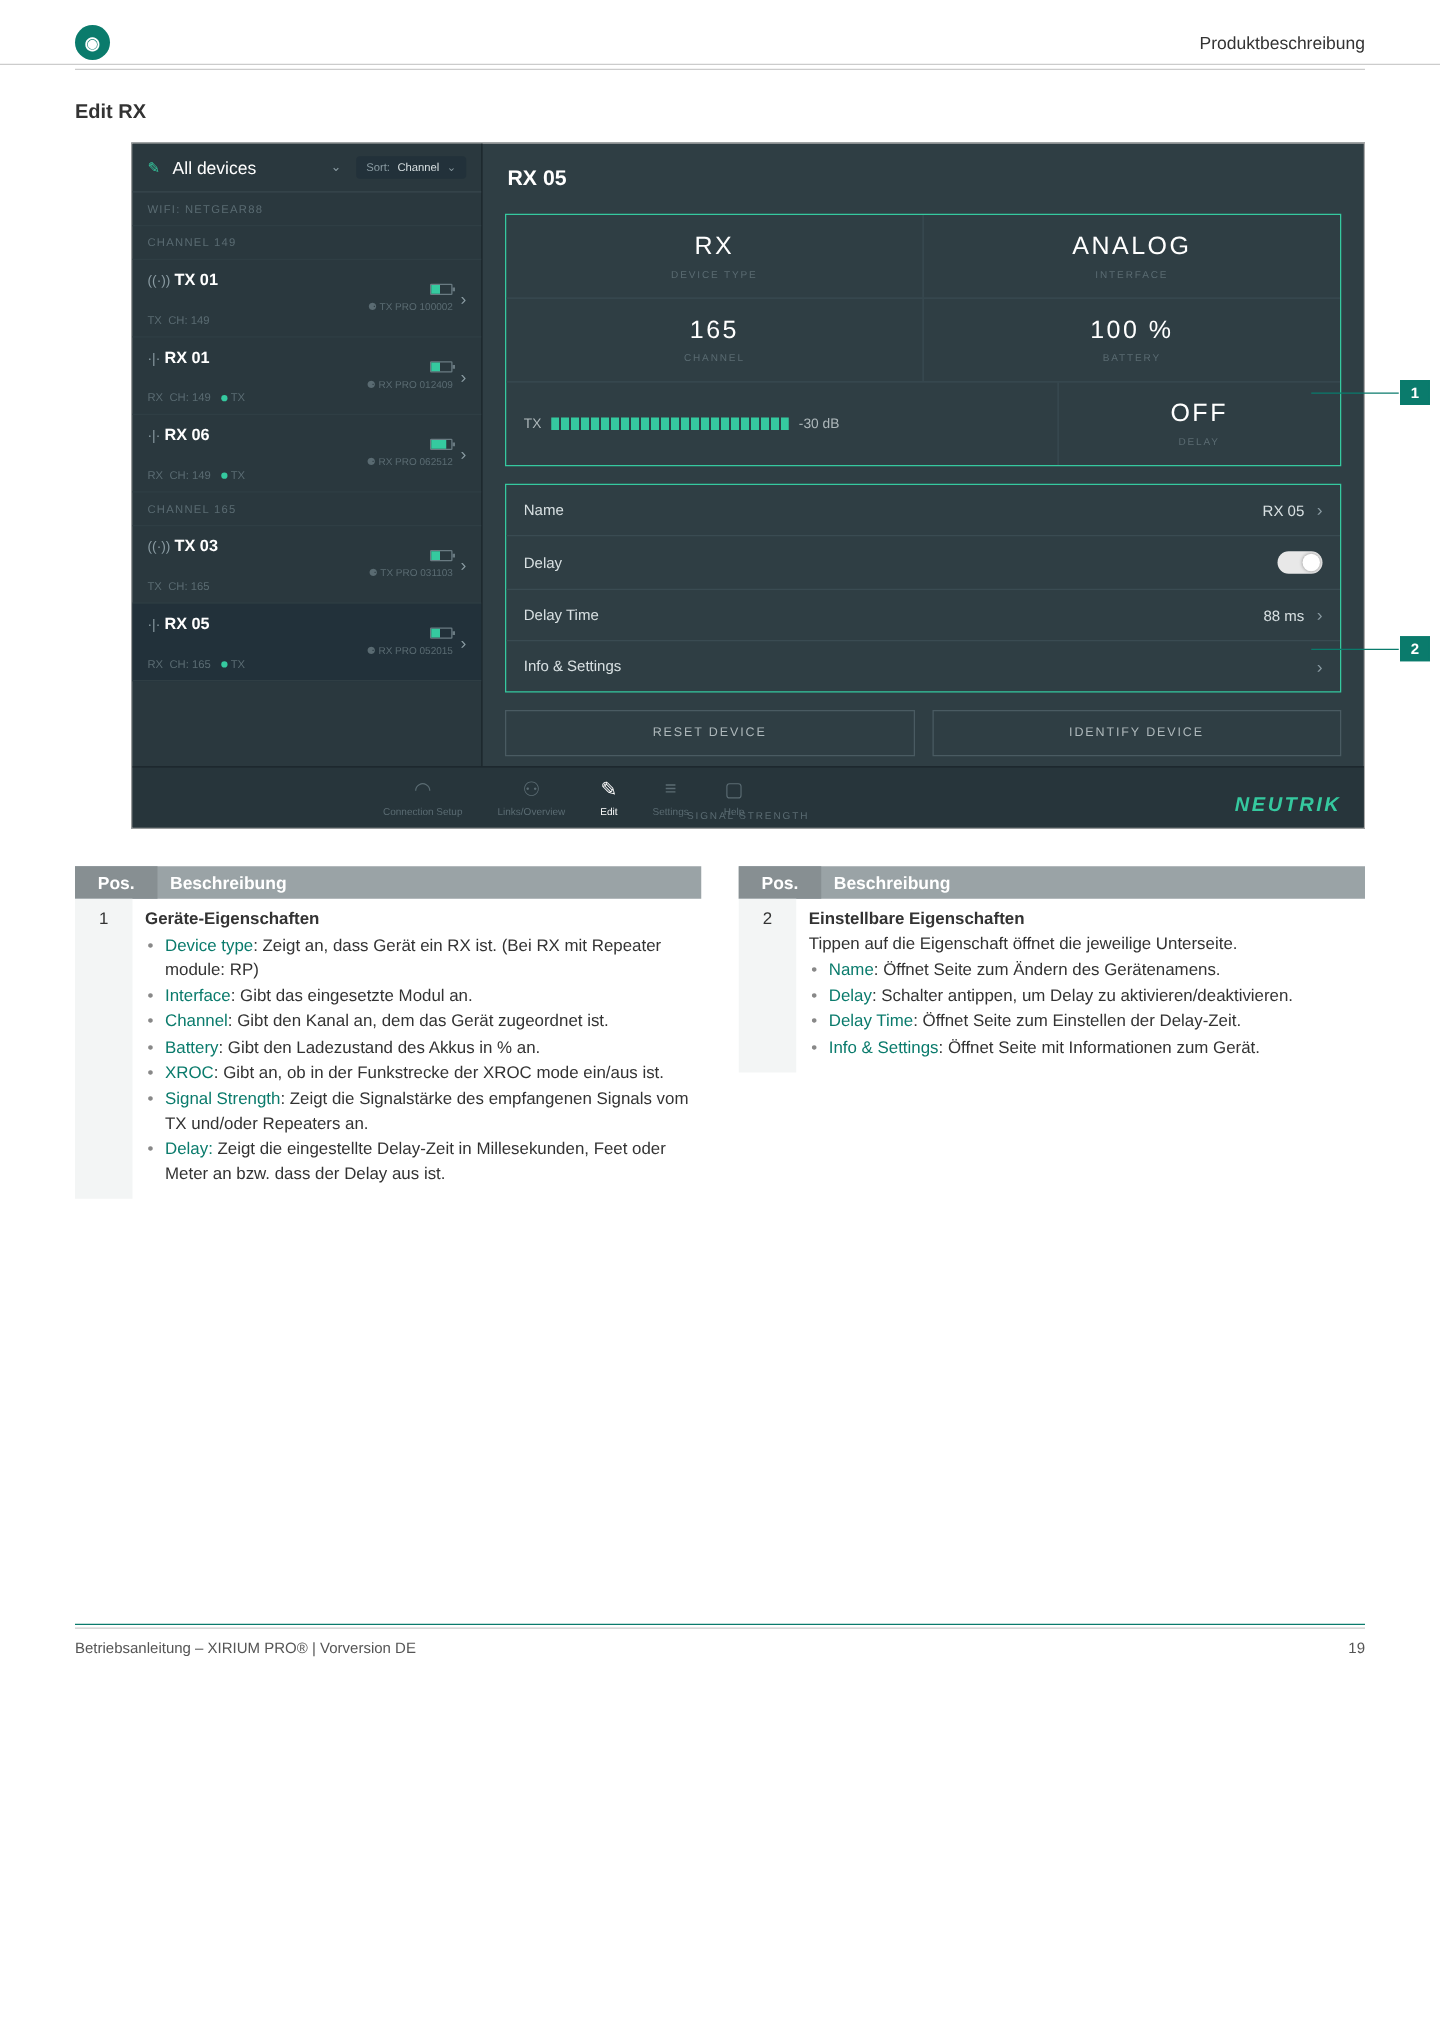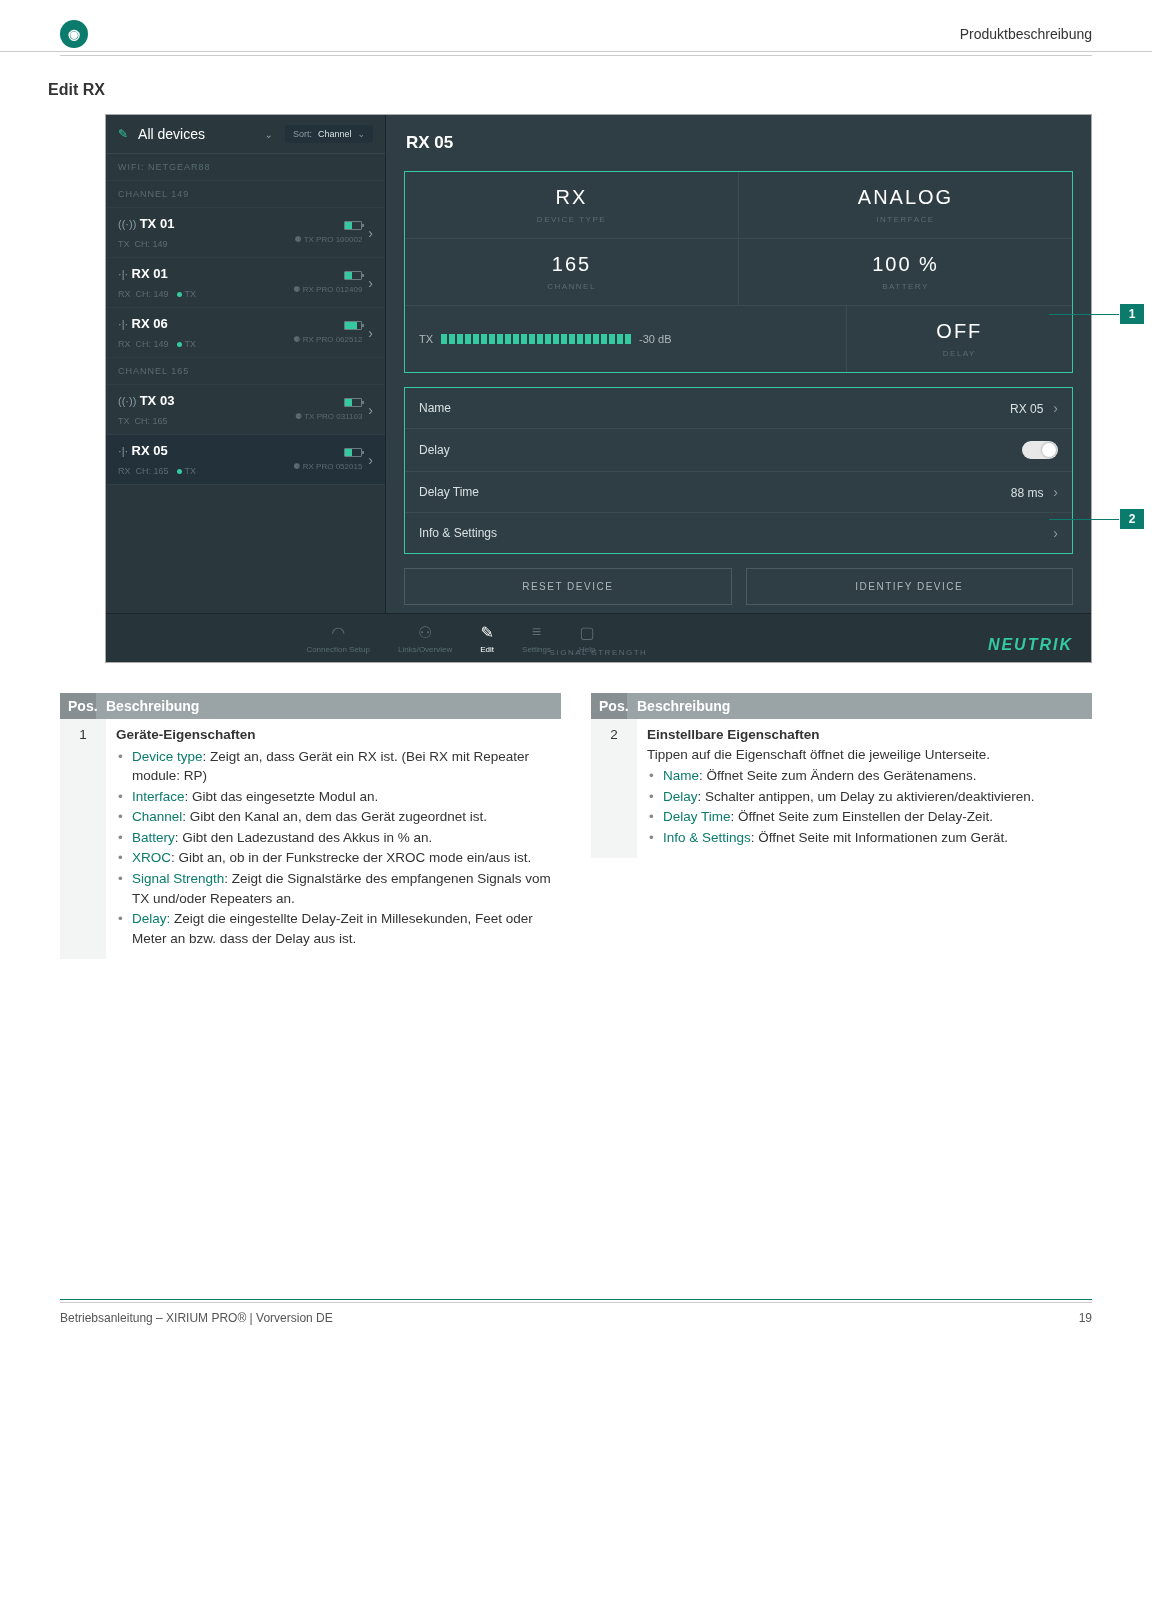--- a/index.html
+++ b/index.html
@@ -1,34 +1,34 @@
 <!DOCTYPE html>
 <html><head>
 <meta charset="utf-8">
 <style>
 *{margin:0;padding:0;box-sizing:border-box}
 body{font-family:Arial,Helvetica,sans-serif;font-size:14px;color:#333;background:#fff;width:1152px;padding:20px 0 0 0}
 .header{display:flex;justify-content:space-between;align-items:center;padding:0 60px 3px 60px;border-bottom:1px solid #ccc;margin-bottom:3px}
 .header2{border-bottom:.5px solid #ccc;margin:0 60px 25px 60px}
 .logo-circle{width:28px;height:28px;border-radius:50%;background:#0a7b6c;display:flex;align-items:center;justify-content:center;color:#fff;font-size:14px;font-weight:bold}
-.section-title{font-weight:bold;font-size:16px;margin:0 0 15px 48px}
+.section-title{font-weight:bold;font-size:16px;margin:0 0 15px 60px}
 .figure-wrap{position:relative;margin:0 60px 30px 105px}
 .figure{background:#2f3e44;color:#c8d0d2;border:1px solid #aaa;display:flex;flex-direction:column;font-size:12px}
 .fig-body{display:flex;flex:1}
 .sidebar{width:280px;background:#2a383e;border-right:1px solid #1a242a}
 .sb-head{display:flex;align-items:center;padding:10px 12px;border-bottom:1px solid #38474e;color:#fff}
 .sb-head .pencil{margin-right:10px;color:#35c99f}
 .sb-head .dd{margin-left:auto;color:#8a9ba2;font-size:10px}
 .sb-head .sort{display:flex;align-items:flex-end;gap:6px;font-size:9px;color:#8a9ba2;margin-left:12px;background:#22313a;padding:4px 8px;border-radius:3px}
 .sb-label{padding:8px 12px;color:#5a6b72;font-size:9px;letter-spacing:1px;border-bottom:1px solid #2f3e44}
 .dev-row{padding:8px 12px;border-bottom:1px solid #2f3e44;display:flex;align-items:center;position:relative}
 .dev-row.sel{background:#22313a}
 .dev-ic{width:16px;color:#8a9ba2;font-size:11px}
 .dev-name{color:#fff;font-weight:bold;font-size:13px}
-.dev-sub{color:#5a6b72;font-size:9px;margin-top:8px}
+.dev-sub{color:#5a6b72;font-size:9px;margin-top:20px}
 .dev-right{margin-left:auto;text-align:right}
 .dev-model{color:#5a6b72;font-size:8px}
 .batt{display:inline-block;width:18px;height:9px;border:1px solid #6a7b82;border-radius:1px;position:relative;margin-bottom:2px}
 .batt::after{content:"";position:absolute;right:-3px;top:2px;width:2px;height:3px;background:#6a7b82}
 .batt-fill{height:100%;background:#35c99f}
 .chev{color:#8a9ba2;margin-left:6px;font-size:14px}
 .dot{display:inline-block;width:5px;height:5px;border-radius:50%;background:#35c99f;margin:0 3px}
 .main{flex:1;padding:12px 18px 8px 18px;display:flex;flex-direction:column}
 .main-title{color:#fff;font-size:17px;font-weight:bold;margin-bottom:12px;padding:6px 2px}
 .card-grid{border:1.5px solid #35c99f}
@@ -53,21 +53,21 @@
 .nav-item.active{color:#fff}
 .nav-ic{font-size:16px;height:20px;display:flex;align-items:center;justify-content:center;margin-bottom:3px}
 .brand{margin-left:auto;color:#35c99f;font-weight:bold;font-size:16px;letter-spacing:2px;font-style:italic}
 .callout{position:absolute;right:-52px;background:#0a7b6c;color:#fff;width:24px;height:20px;display:flex;align-items:center;justify-content:center;font-weight:bold;font-size:12px;border:1px solid #0a7b6c}
 .callout::before{content:"";position:absolute;right:24px;height:1px;background:#0a7b6c;width:30px}
 .co1{top:190px}.co1::before{width:70px;right:24px}
 .co2{top:395px}.co2::before{width:70px;right:24px}
 .tables{display:flex;gap:30px;margin:0 60px}
 .tcol{flex:1}
 .thrd{display:flex;background:#9aa3a6;color:#fff;font-weight:bold}
-.thrd .c1{width:36px;padding:5px 8px;text-align:center;background:#878f92}
+.thrd .c1{width:66px;padding:5px 8px;text-align:center;background:#878f92}
 .thrd .c2{flex:1;padding:5px 10px}
 .tbody{display:flex;font-size:13.5px;line-height:1.45}
 .tbody .c1{width:46px;padding:6px 8px;text-align:center;background:#f3f5f5}
 .tbody .c2{flex:1;padding:6px 10px 10px 10px}
 .term{color:#0a7b6c}
 ul.bl{list-style:none;padding-left:0;margin-top:2px}
 ul.bl>li{padding-left:16px;position:relative;margin-bottom:1px}
 ul.bl>li::before{content:"•";position:absolute;left:2px;color:#888}
 .footer{margin:340px 60px 30px 60px;border-top:1px solid #0a7b6c;padding-top:2px}
 .footer-inner{border-top:1px solid #ccc;padding-top:8px;display:flex;justify-content:space-between;font-size:12px;color:#555}

